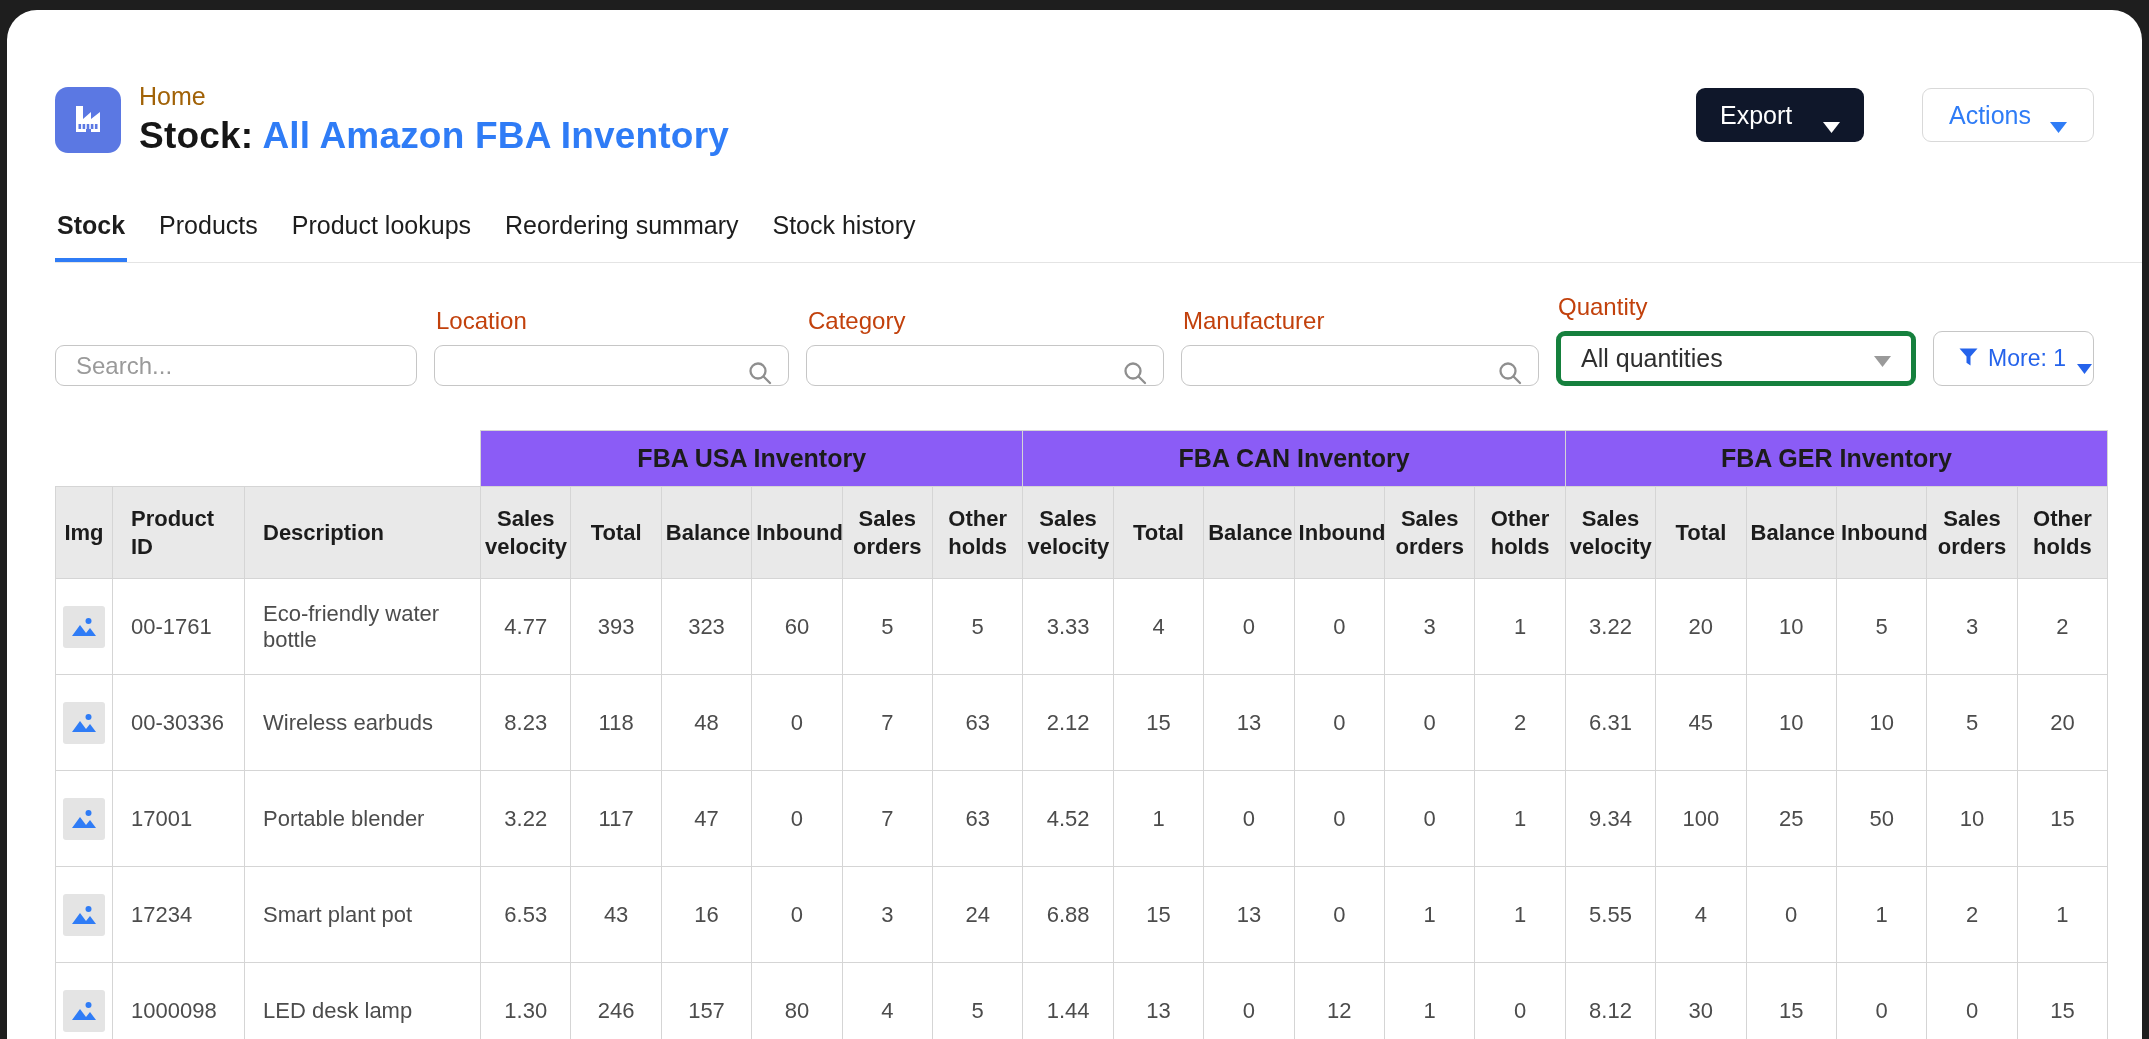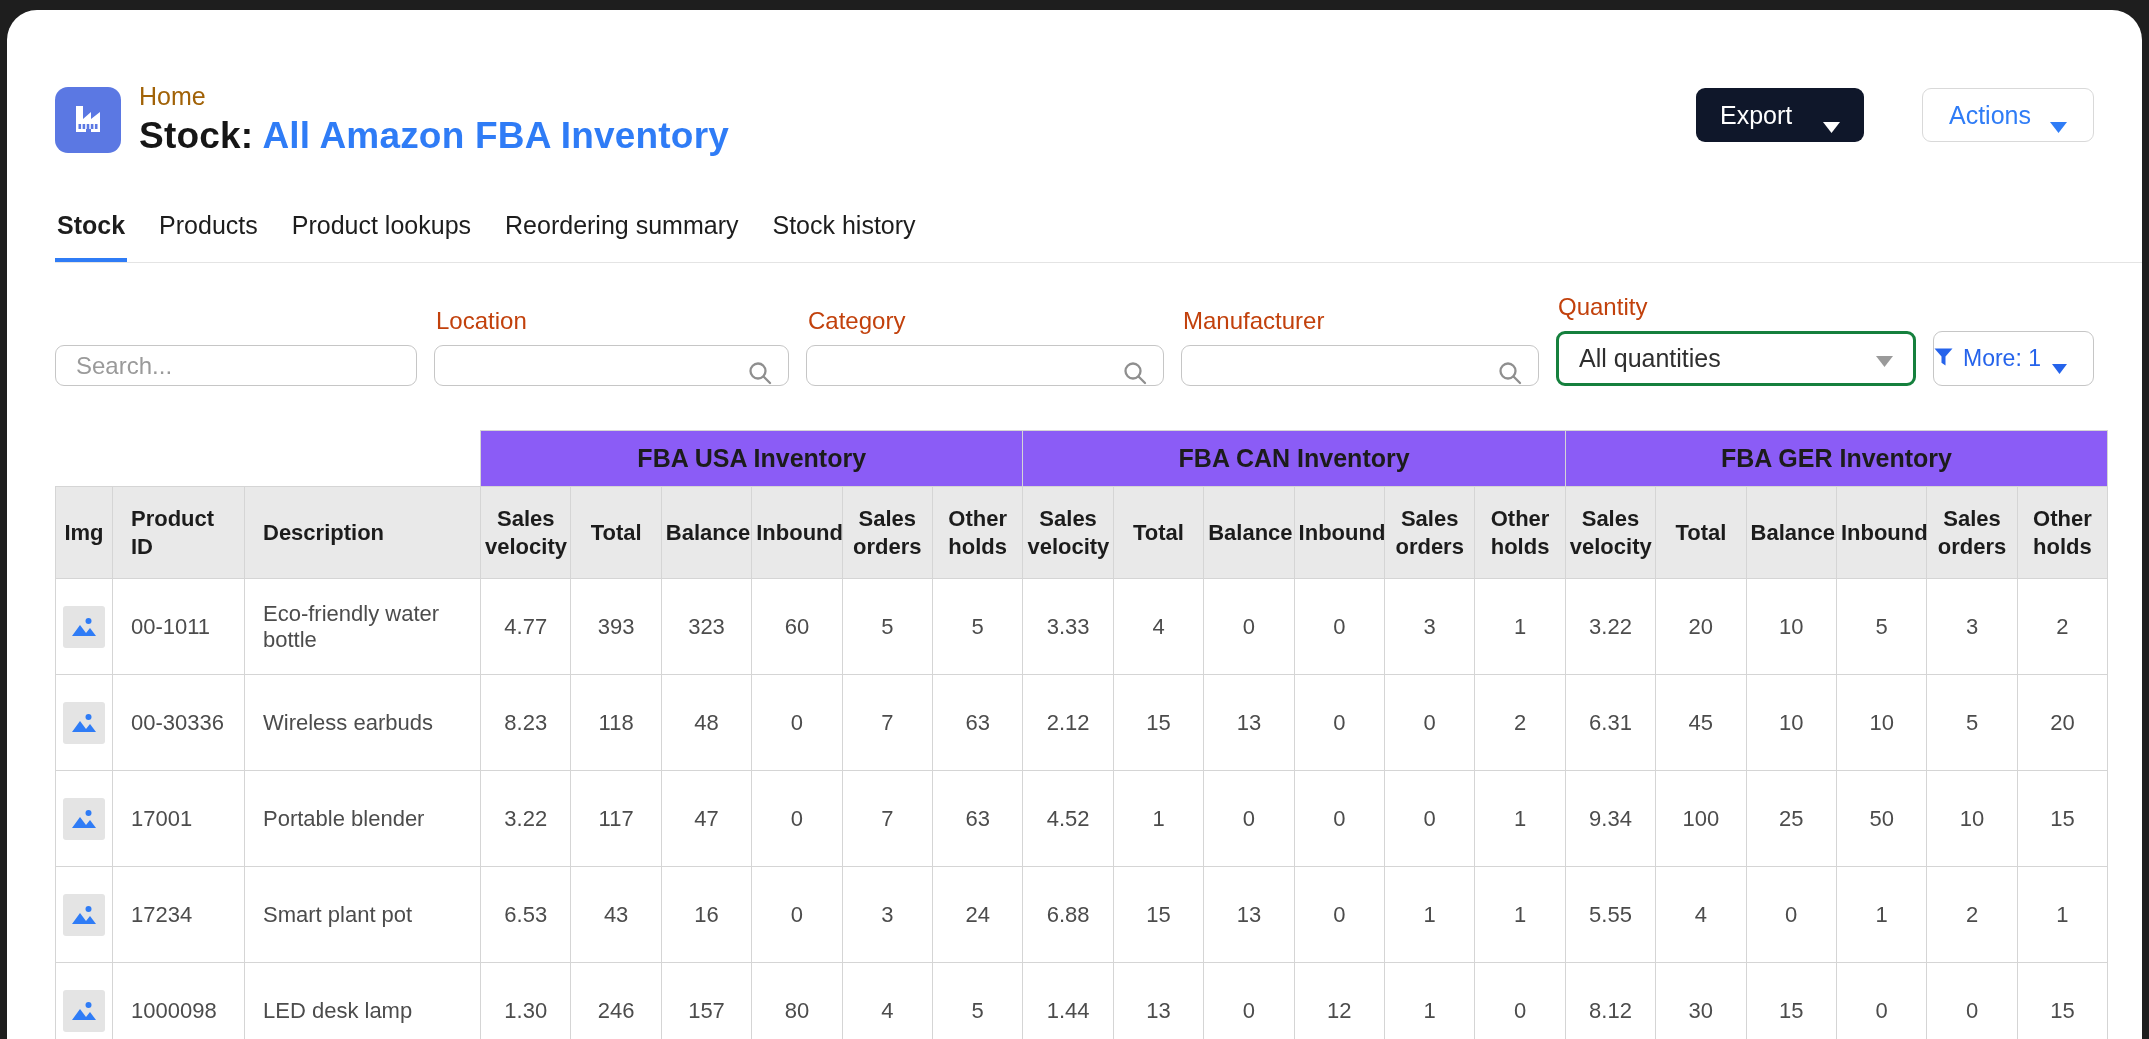--- a/index.html
+++ b/index.html
@@ -42,25 +42,25 @@
   .fgroup { display:flex; flex-direction:column; }
   .flabel { font-size:24px; color:#c2410c; margin:0 0 10px 2px; }
   .finput-wrap { position:relative; }
   .finput { height:41px; border:1px solid #c6c6c6; border-radius:9px; background:#fff;
     font-size:24px; color:#333; padding:0 52px 0 20px; outline:none;
     font-family:"Liberation Sans", sans-serif; width:100%; }
   .finput::placeholder { color:#9a9a9a; }
   .w-search { width:362px; } .w-loc { width:355px; } .w-cat { width:358px; }
   .w-man { width:358px; } .w-qty { width:360px; }
   .search-ico { position:absolute; right:16px; top:15px; }
-  .select { height:55px; border:3px solid #15803d; border-radius:9px; display:flex;
+  .select { height:55px; border:5px solid #15803d; border-radius:9px; display:flex;
     align-items:center; justify-content:space-between; padding:0 20px; cursor:pointer; }
   .select-value { font-size:25px; color:#2e2e2e; }
   .btn-more { width:180px; height:55px; border:1px solid #c6c6c6; border-radius:9px;
-    background:#fff; color:#2563eb; display:flex; align-items:center; justify-content:flex-start;
+    background:#fff; color:#2563eb; display:flex; align-items:center; justify-content:flex-end;
     gap:10px; font-size:23px; font-weight:500; cursor:pointer; }
 
   
   .table-wrap { margin:44px 48px 0 48px; }
   table { border-collapse:collapse; table-layout:fixed; width:2053px; }
   th, td { border:1px solid #d5d5d5; }
   th.spacer { border:none; background:#fff; }
   .group-th { background:#8b5cf6; font-size:25px; font-weight:700; color:#1c1c1c;
     height:56px; text-align:center; }
   .col-th { background:#e9e9e9; font-size:22px; font-weight:700; color:#1c1c1c;
@@ -250,21 +250,21 @@
           </tr>
       </thead>
       <tbody id="tbody">
           <tr>
             <td class="img-cell"><span class="img-thumb">
                 <svg width="30" height="30" viewBox="0 0 30 30">
                   <path d="M3 24 L11 13 L17 21 L21 16 L27 24 Z" fill="#2f7cf6"></path>
                   <circle cx="19.5" cy="9" r="3" fill="#2f7cf6"></circle>
                 </svg>
               </span></td>
-            <td class="left">00-1011</td>
+            <td class="left">00-1761</td>
             <td class="left">Eco-friendly water bottle</td>
             <td>4.77</td>
             <td>393</td>
             <td>323</td>
             <td>60</td>
             <td>5</td>
             <td>5</td>
             <td>3.33</td>
             <td>4</td>
             <td>0</td>

